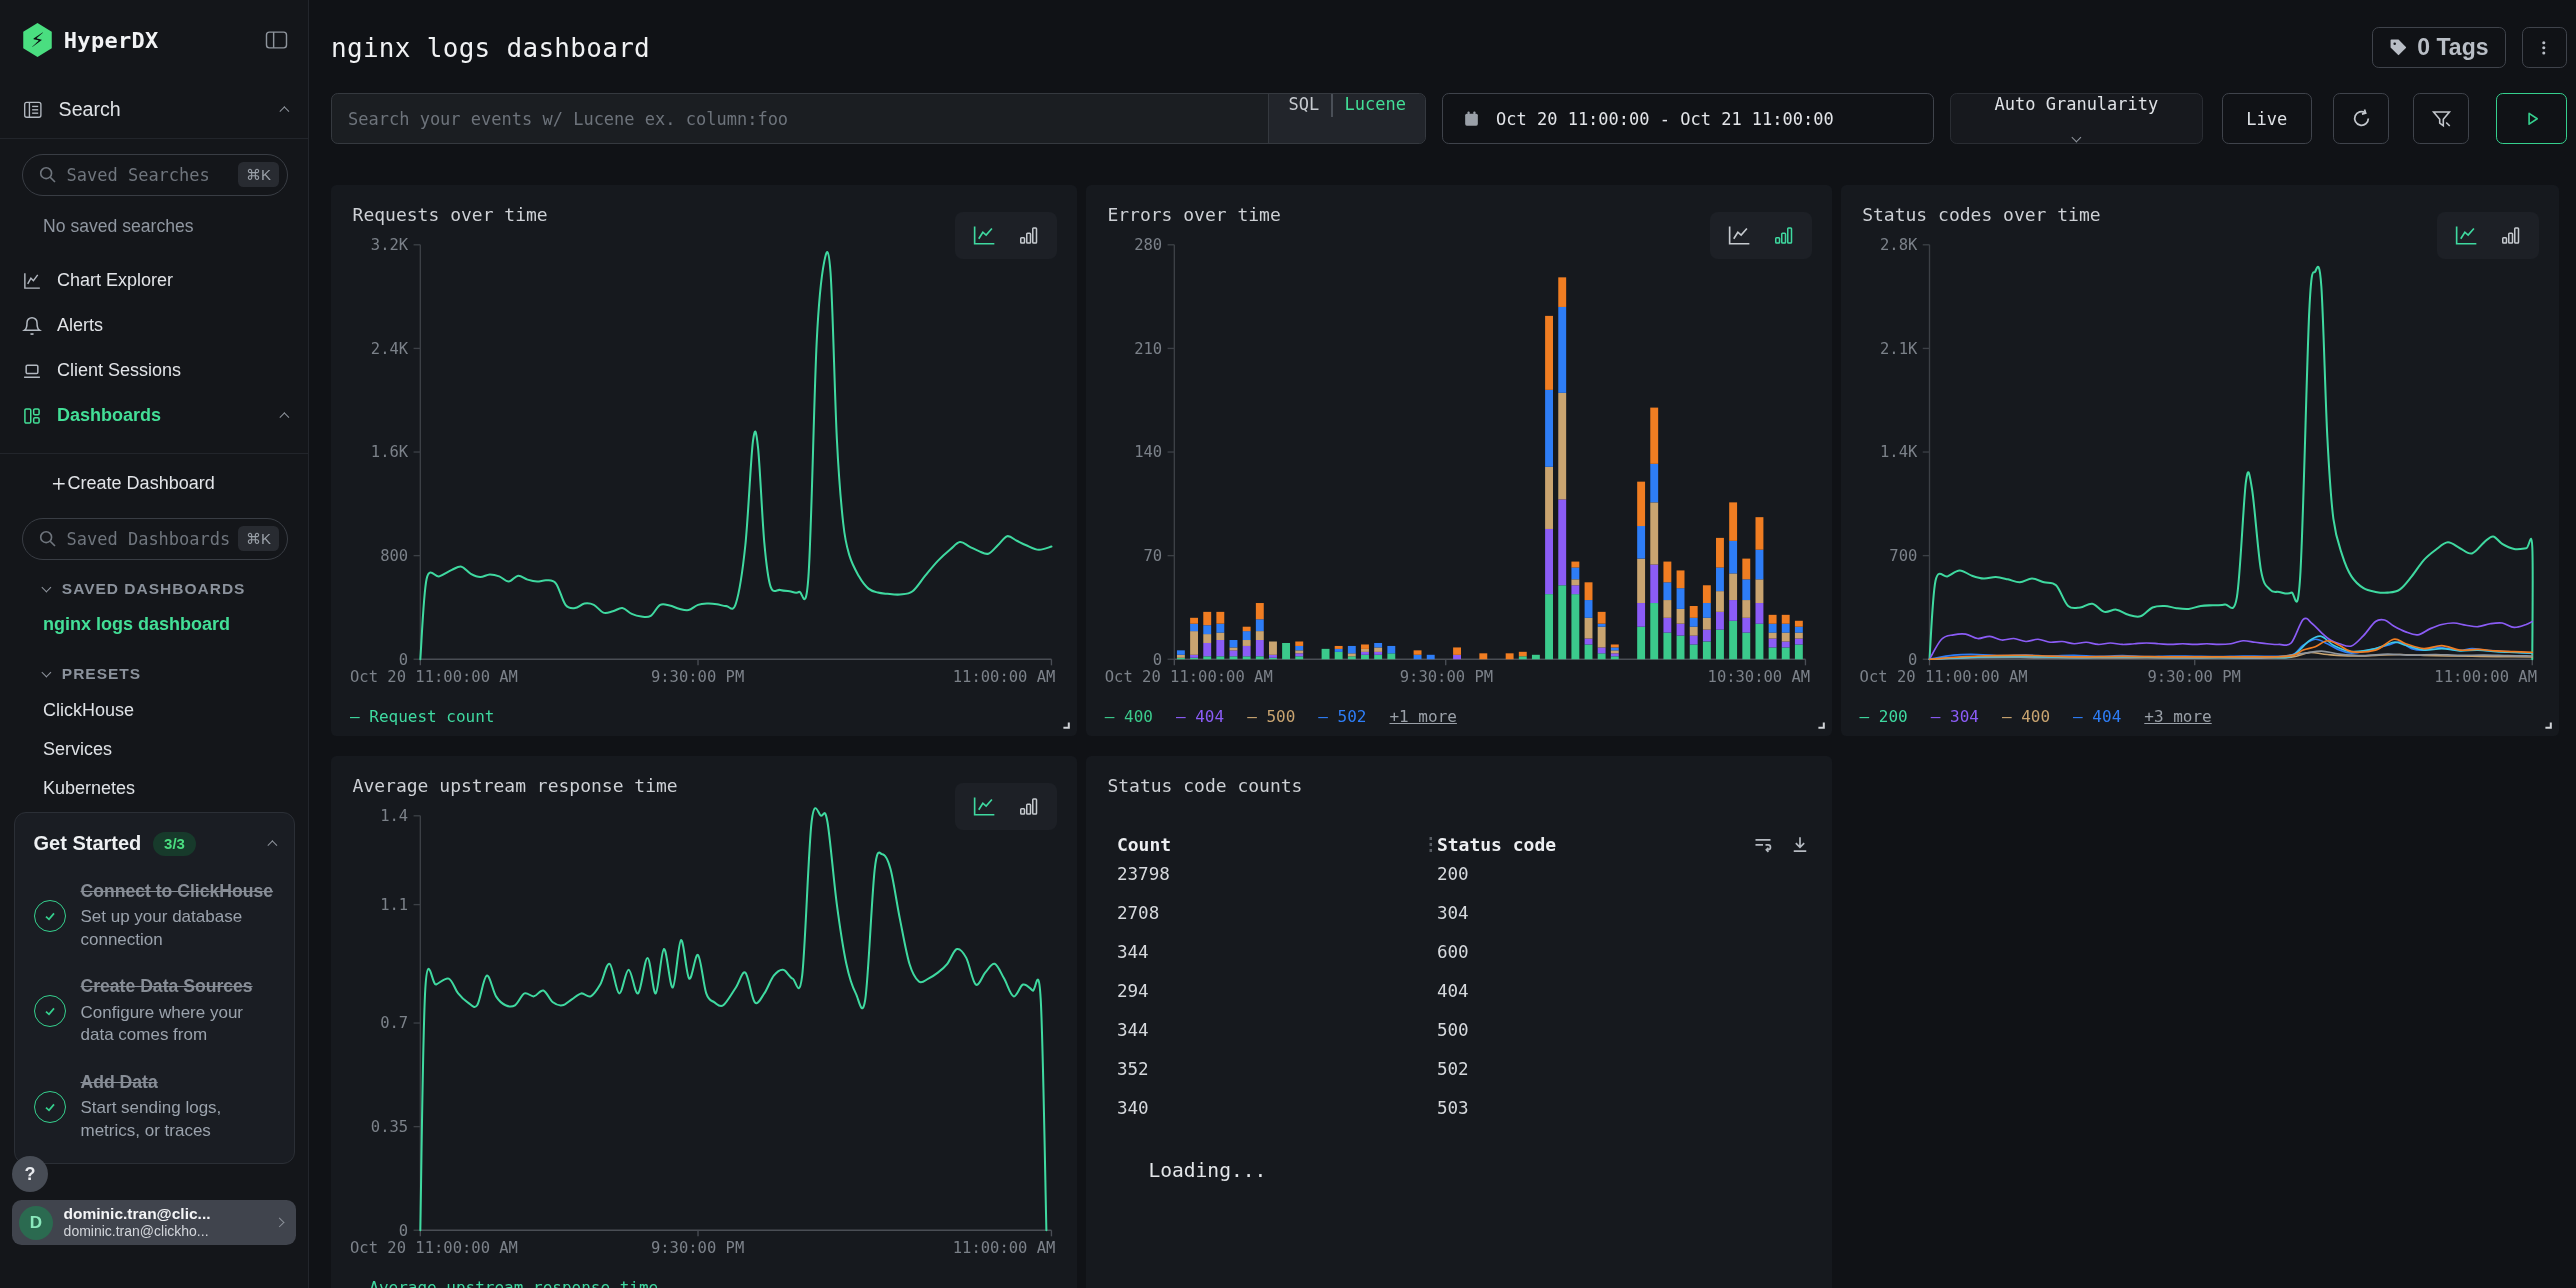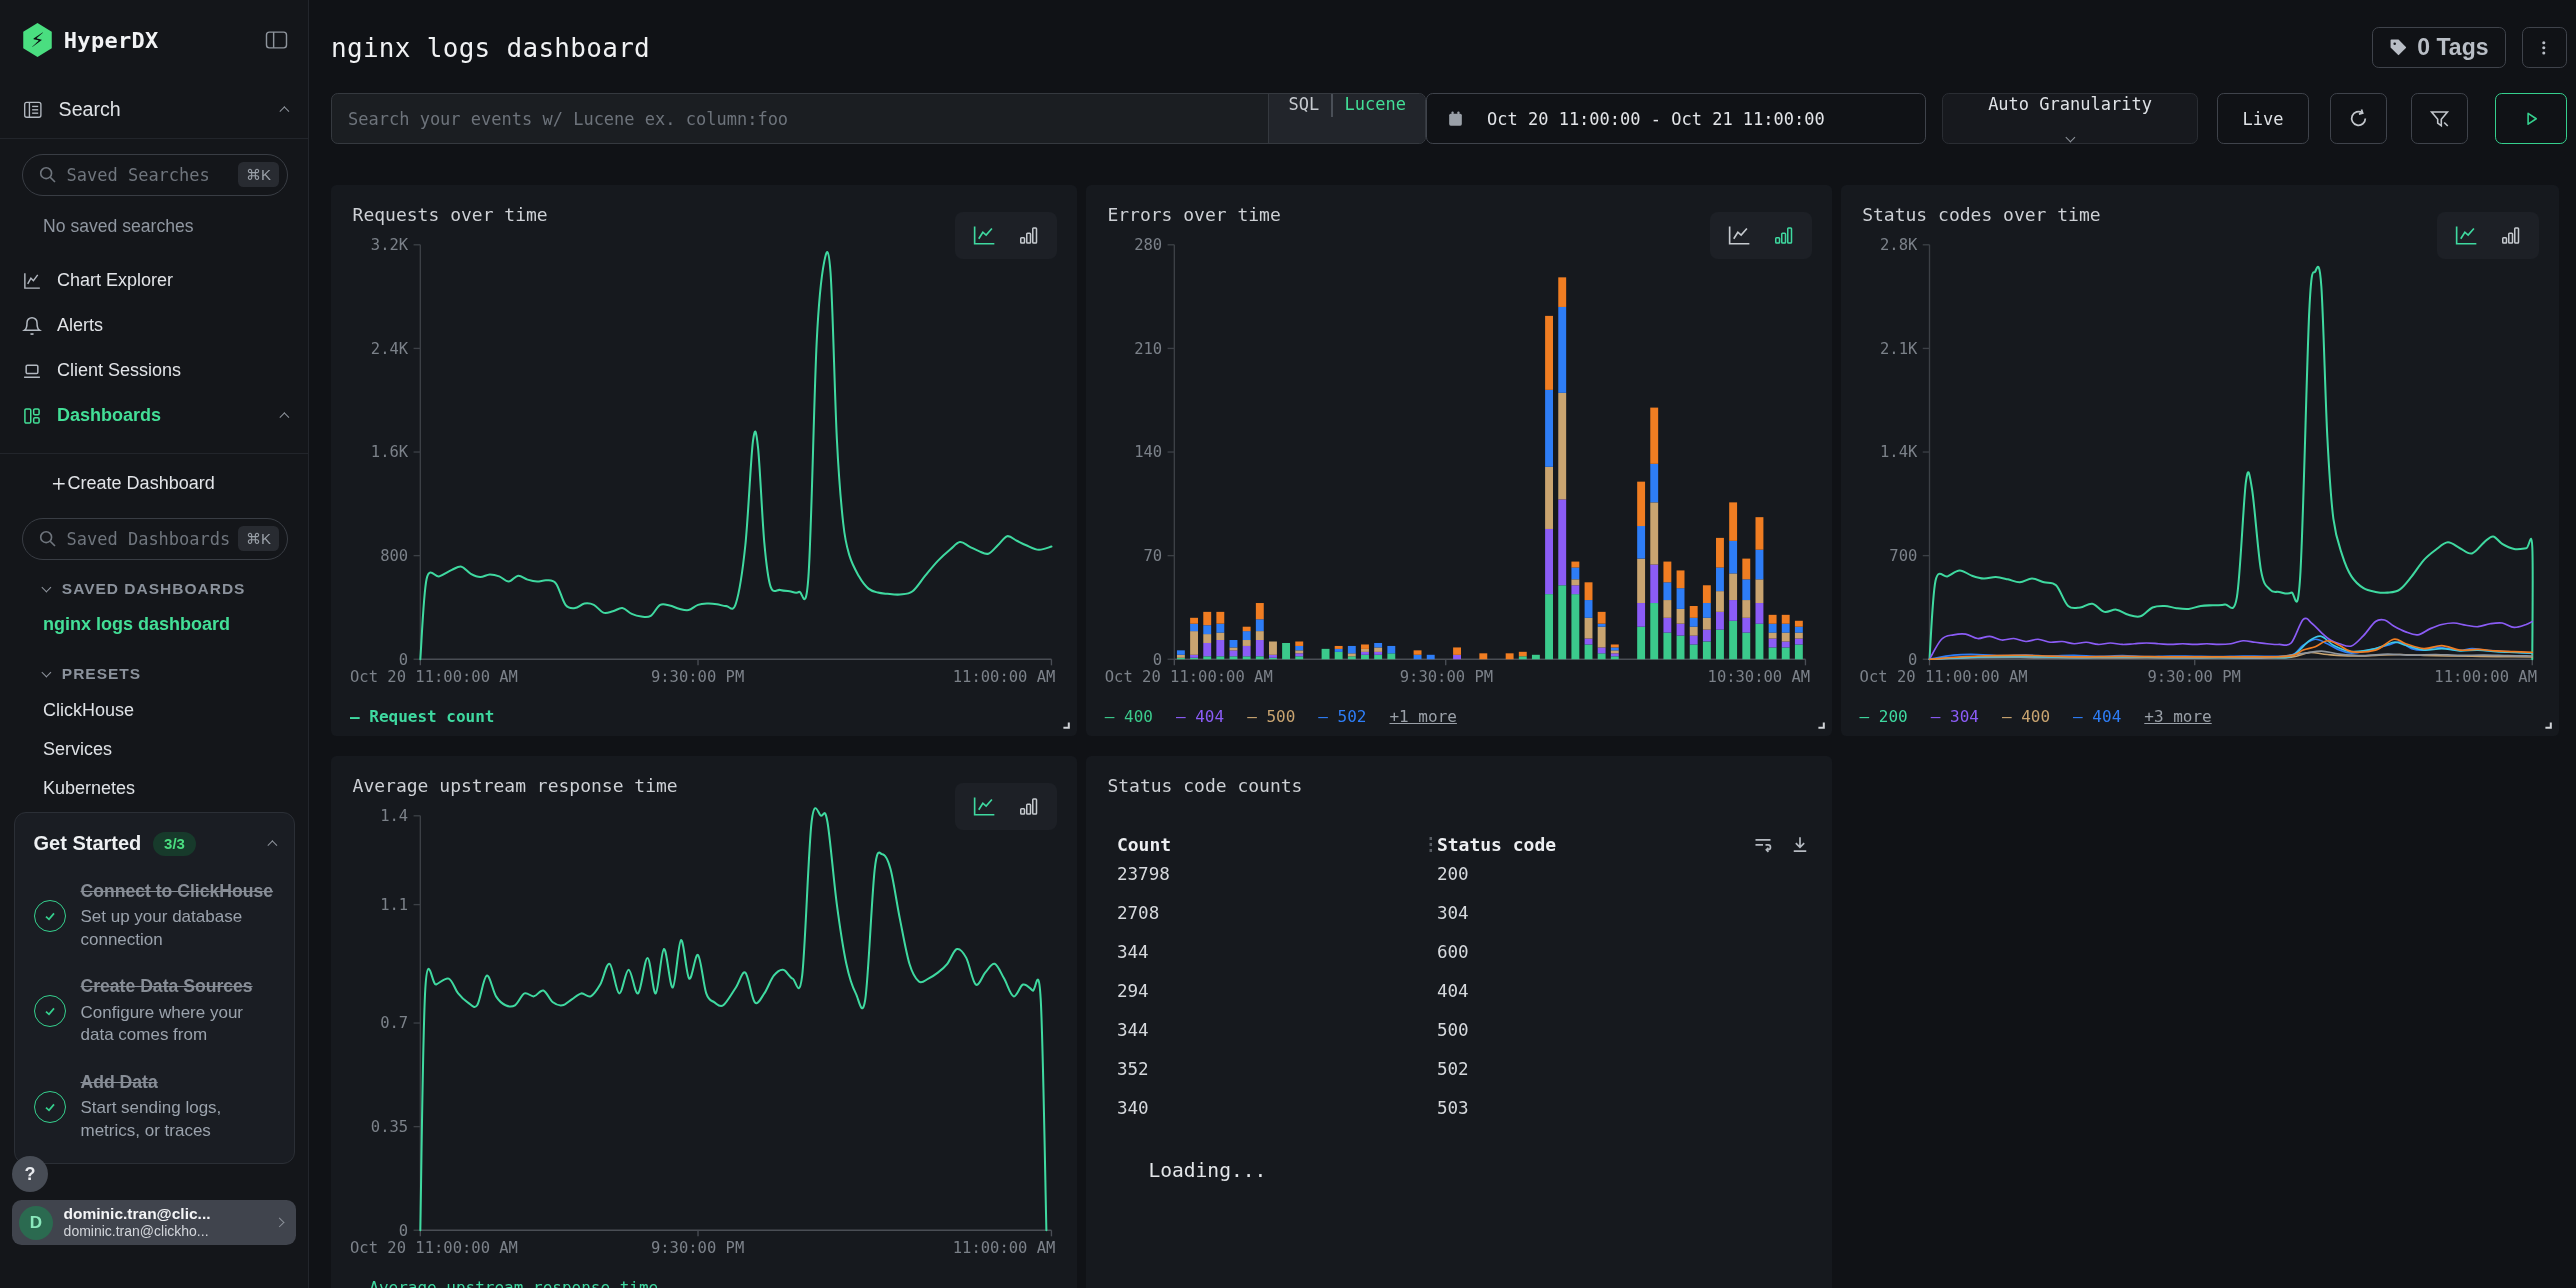--- a/index.html
+++ b/index.html
@@ -74,22 +74,22 @@
     display:flex; align-items:center; justify-content:center; background:transparent; }
   .toolbar { margin-top:24px; height:51px; display:flex; align-items:stretch; }
   .search-box { flex:none; width:1095px; border:1.4px solid #35393f; background:#1b1e22; border-radius:6.8px;
     display:flex; align-items:center; padding-left:16px; overflow:hidden; }
   .search-box .ph { flex:1; font:17px "DejaVu Sans Mono",monospace; color:#6d737b; }
   .lang-seg { height:100%; display:flex; align-items:flex-start; gap:12px; padding:0 19px;
     border-left:1.4px solid #35393f; background:#22252b; font:17px "DejaVu Sans Mono",monospace; }
   .lang-sql { color:#c6cacf; }
   .lang-pipe { width:1.4px; height:23px; background:#4a4f57; }
   .lang-lucene { color:#43df97; }
-  .date-btn { margin-left:0; width:509px; border:1.4px solid #3f434b; border-radius:6.8px; background:transparent;
-    display:flex; align-items:center; gap:22px; padding:0 19px; font:17px "DejaVu Sans Mono",monospace; color:#e3e5e9; }
+  .date-btn { margin-left:16px; width:509px; border:1.4px solid #3f434b; border-radius:6.8px; background:transparent;
+    display:flex; align-items:center; gap:15px; padding:0 19px; font:17px "DejaVu Sans Mono",monospace; color:#e3e5e9; }
   .gran-btn { margin-left:16px; width:261px; background:#17191e; border:1.4px solid #2a2d33; border-radius:6.8px;
     display:flex; align-items:center; justify-content:space-between; padding:0 19px;
     font:17px "DejaVu Sans Mono",monospace; color:#dfe2e6;flex-direction:column; }
   .live-btn { margin-left:19px; width:93px; border:1.4px solid #3f434b; border-radius:6.8px; background:transparent;
     display:flex; align-items:center; justify-content:center; font:17px "DejaVu Sans Mono",monospace; color:#dfe2e6; }
   .icon-btn { margin-left:21.6px; width:58px; border:1.4px solid #3f434b; border-radius:6.8px; background:transparent;
     display:flex; align-items:center; justify-content:center; color:#c3c7cd; }
   .icon-btn + .icon-btn { margin-left:24px; }
   .play-btn { margin-left:27px; width:73px; border:1.4px solid #35d08e; border-radius:6.8px; background:transparent;
     display:flex; align-items:center; justify-content:center; color:#35d08e; }
@@ -396,21 +396,21 @@
               <line x1="516.4" y1="630" x2="516.4" y2="639" stroke="#4a4e55" stroke-width="2"></line>
               <line x1="1040" y1="630" x2="1040" y2="639" stroke="#4a4e55" stroke-width="2"></line>
               <path d="M105,630C106.6,610.2 109.7,531.5 114.3,511.0C119.0,490.6 126.8,509.4 133.1,507.2C139.3,505.0 146.3,500.0 151.8,497.6C157.2,495.2 161.1,491.9 165.8,492.8C170.5,493.8 175.1,500.8 179.8,503.4C184.5,505.9 189.1,508.0 193.8,508.2C198.5,508.3 203.2,504.5 207.8,504.3C212.5,504.2 217.2,505.4 221.9,507.2C226.6,509.0 231.2,515.0 235.9,514.9C240.6,514.7 245.3,506.7 249.9,506.2C254.6,505.8 259.3,510.6 263.9,512.0C268.6,513.4 273.3,514.7 278.0,514.9C282.7,515.0 287.3,512.5 292.0,513.0C296.7,513.4 301.3,511.7 306.0,517.8C310.7,523.8 315.4,543.3 320.1,549.4C324.7,555.5 329.4,554.5 334.1,554.2C338.8,553.9 343.4,548.3 348.1,547.5C352.8,546.7 357.4,547.2 362.1,549.4C366.8,551.7 371.5,559.3 376.1,560.9C380.8,562.5 385.5,560.1 390.2,559.0C394.9,557.9 399.5,553.6 404.2,554.2C408.9,554.8 413.6,560.8 418.2,562.8C422.9,564.9 427.6,566.2 432.3,566.7C436.9,567.2 441.6,568.6 446.3,565.7C450.9,562.8 455.6,552.0 460.3,549.4C465.0,546.9 469.6,549.4 474.3,550.4C479.0,551.3 483.7,554.0 488.4,555.2C493.0,556.3 497.7,558.0 502.4,557.1C507.1,556.1 511.7,551.0 516.4,549.4C521.1,547.8 525.8,547.7 530.4,547.5C535.1,547.3 539.8,547.8 544.5,548.5C549.1,549.1 553.8,551.5 558.5,551.3C563.1,551.2 567.8,562.5 572.5,547.5C577.2,532.5 582.3,501.1 586.5,461.1C590.7,421.2 594.6,332.0 597.7,307.6C600.9,283.3 602.4,290.4 605.2,315.3C608.0,340.3 611.5,422.8 614.6,457.3C617.7,491.8 620.0,510.9 623.9,522.5C627.8,534.2 633.3,526.2 638.0,527.3C642.6,528.5 647.3,528.8 652.0,529.3C656.6,529.7 661.3,533.9 666.0,530.2C670.7,526.5 675.7,568.9 680.0,507.2C684.4,445.5 688.3,237.6 692.2,159.9C696.1,82.2 700.0,57.9 703.4,40.9C706.8,24.0 709.6,14.4 712.8,58.2C715.9,102.0 719.0,242.1 722.1,303.8C725.2,365.5 728.3,399.8 731.5,428.5C734.6,457.3 736.9,463.4 740.8,476.5C744.7,489.6 750.2,499.0 754.8,507.2C759.5,515.4 764.2,521.4 768.9,525.4C773.5,529.4 778.2,529.9 782.9,531.2C787.5,532.5 791.4,532.6 796.9,533.1C802.4,533.6 809.4,534.7 815.6,534.1C821.8,533.4 828.1,533.9 834.3,529.3C840.5,524.6 846.8,513.8 853.0,506.2C859.2,498.7 865.5,490.7 871.7,484.2C877.9,477.6 884.9,471.5 890.4,466.9C895.9,462.3 899.8,457.0 904.4,456.4C909.1,455.7 913.8,460.8 918.5,463.1C923.1,465.3 927.8,468.0 932.5,469.8C937.1,471.5 941.8,475.1 946.5,473.6C951.2,472.2 955.9,465.5 960.5,461.1C965.2,456.8 969.9,448.8 974.5,447.7C979.2,446.6 983.9,452.2 988.6,454.4C993.3,456.7 997.1,458.9 1002.6,461.1C1008.1,463.4 1015.1,467.5 1021.3,467.9C1027.5,468.2 1036.9,463.9 1040.0,463.1" stroke="#3fd9a0" stroke-width="3" fill="none" stroke-linejoin="round" stroke-linecap="round"></path>
             </svg>
             <div class="xlabels">
               <span class="xl-left">Oct 20 11:00:00 AM</span>
               <span class="xl-mid" style="left: 349px;">9:30:00 PM</span>
               <span class="xl-right">11:00:00 AM</span>
             </div>
             <div class="legend">
-              <span style="color: rgb(63, 217, 160); font-weight: bold;">— Request count</span>
+              <span style="color: rgb(63, 217, 160);">— Request count</span>
             </div>
           </div>
         <span class="resize-handle">
           <svg class="ic" width="13.5" height="13.5" viewBox="0 0 20 20" fill="none" stroke="currentColor" stroke-width="3">
               <path d="M16 8 v8 h-8"></path>
             </svg>
         </span>
       </section>
 
       <section class="panel">

